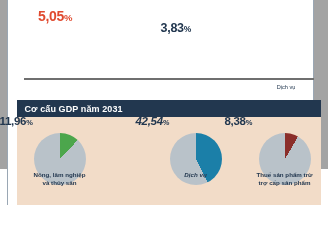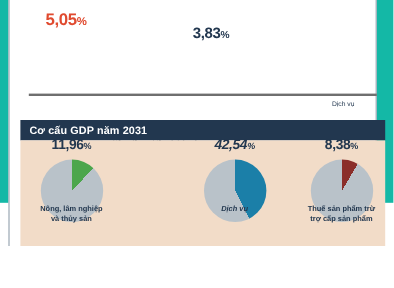--- a/index.html
+++ b/index.html
@@ -1,18 +1,18 @@
 <!DOCTYPE html>
 <html><head>
 <meta charset="utf-8">
 <style>
   html,body{margin:0;padding:0;background:#fff;}
   body{width:328px;height:205px;overflow:hidden;
        font-family:"Liberation Sans","DejaVu Sans",sans-serif;}
-  #root{position:relative;width:328px;height:169px;background:#14b8a6;}
+  #root{position:relative;width:328px;height:169px;background:#a3a3a3;}
   .frame{position:absolute;left:7px;top:0;width:307px;height:205px;
          border-left:1.5px solid #9aa7b4;border-right:1.5px solid #9aa7b4;
          box-sizing:border-box;background:#fff;}
 
   
   .barchart{position:absolute;left:7px;top:0;width:307px;height:96px;}
   .baseline{position:absolute;left:9px;top:78px;width:290px;height:1.5px;background:#6f6f6f;}
   .bar{position:absolute;bottom:127px;}
   .barcol{position:absolute;width:100%;bottom:0;}
   .bar-red .barcol{background:#E04A2F;}
@@ -31,21 +31,21 @@
   .hdr{position:absolute;left:8.5px;top:100px;width:304px;height:17px;
        background:#22374F;}
   .hdr span{position:absolute;left:8px;top:3.5px;color:#fff;
             font-size:9px;font-weight:700;letter-spacing:.1px;}
 
   
   .pies{position:absolute;left:8.5px;top:117px;width:304px;height:88px;
         background:#F2DCC8;}
   .pie{position:absolute;top:16px;width:52px;height:52px;border-radius:50%;}
   .pieval{position:absolute;top:-2px;width:120px;left:50%;margin-left:-60px;
-          text-align:center;font-size:11.5px;font-weight:700;color:#22374F;
+          font-size:11.5px;font-weight:700;color:#22374F;
           letter-spacing:-.3px;white-space:nowrap;}
   .pieval .pct{font-size:7.5px;font-weight:700;}
   .piecap{position:absolute;top:54px;width:110px;left:50%;margin-left:-55px;
           text-align:center;font-size:6.2px;font-weight:700;color:#22374F;
           line-height:8px;}
   .piewrap{position:absolute;top:0;width:70px;height:88px;}
 </style>
 </head>
 <body>
 

